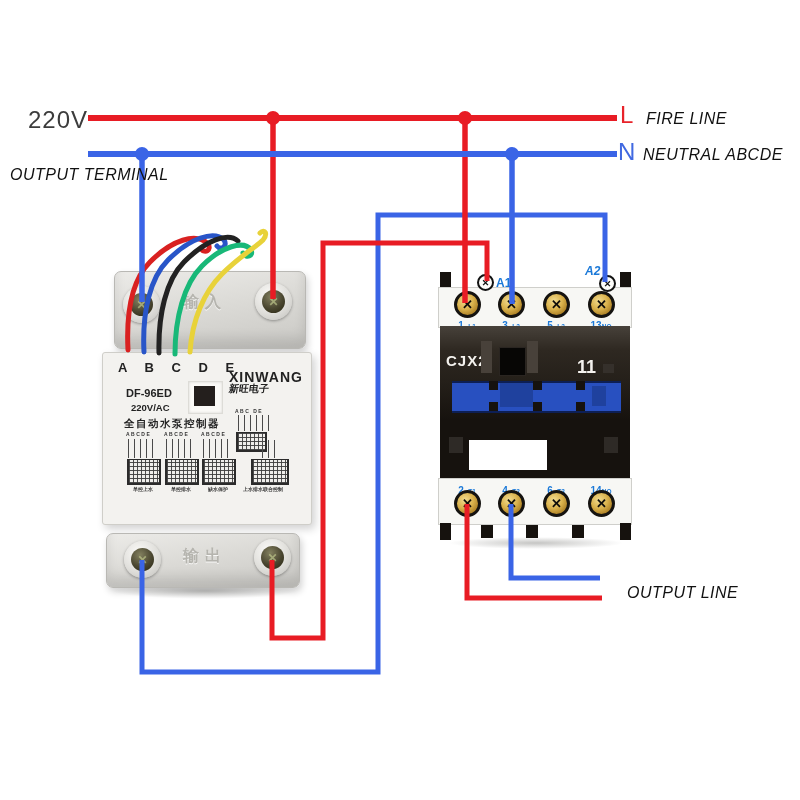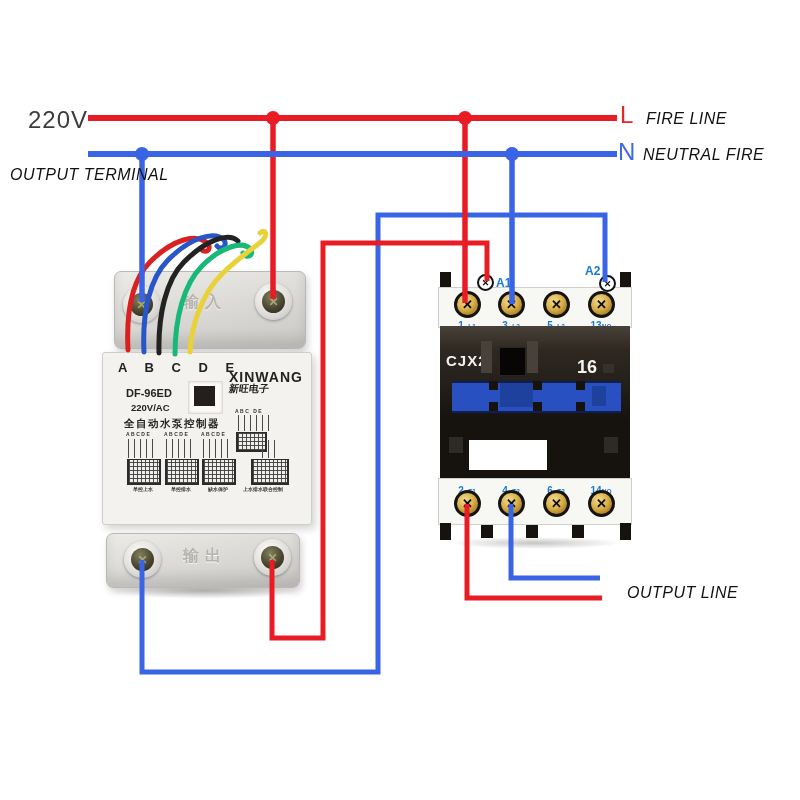--- a/index.html
+++ b/index.html
@@ -62,21 +62,21 @@
 </head>
 <body>
 
 <div id="stage">
 
   <div class="lbl t-voltage z60" style="left:28px;top:106px;">220V</div>
   <div class="lbl t-small z60" style="left:10px;top:166px;">OUTPUT TERMINAL</div>
   <div class="lbl t-L z60" style="left:620px;top:101px;">L</div>
   <div class="lbl t-small z60" style="left:646px;top:110px;">FIRE LINE</div>
   <div class="lbl t-N z60" style="left:618px;top:138px;">N</div>
-  <div class="lbl t-small z60" style="left:643px;top:146px;">NEUTRAL FIRE</div>
+  <div class="lbl t-small z60" style="left:643px;top:146px;">NEUTRAL ABCDE</div>
   <div class="lbl t-small z60" style="left:627px;top:584px;">OUTPUT LINE</div>
 
   <div class="shadow-ell" style="left:112px;top:583px;width:186px;height:16px;"></div>
 
   <div class="gray-block" style="left:114px;top:271px;width:190px;height:76px;"></div>
   <div class="emboss" style="left:183px;top:292px;font-size:16px;letter-spacing:6px;">输入</div>
   <div class="boss" style="left:123px;top:286px;"></div>
   <div class="screwin" style="left:130px;top:293px;"></div>
   <div class="boss" style="left:255px;top:283px;"></div>
   <div class="screwin" style="left:262px;top:290px;"></div>
@@ -123,39 +123,39 @@
 
   <div class="shadow-ell" style="left:448px;top:537px;width:176px;height:12px;"></div>
 
   <div class="cblack" style="left:440px;top:272px;width:11px;height:19px;"></div>
   <div class="cblack" style="left:620px;top:272px;width:11px;height:17px;"></div>
 
   <div class="band" style="left:438px;top:287px;width:192px;height:39px;"></div>
 
   <div class="screwc" style="left:477px;top:274px;"></div>
   <div class="coil-lbl" style="left:496px;top:276px;">A1</div>
-  <div class="coil-lbl" style="left:585px;top:264px;">A2</div>
+  <div class="coil-lbl" style="left:585px;top:264px;font-style:italic;">A2</div>
   <div class="screwc" style="left:599px;top:275px;"></div>
 
   <div class="screwg" style="left:454px;top:291px;"></div>
   <div class="screwg" style="left:498px;top:291px;"></div>
   <div class="screwg" style="left:543px;top:291px;"></div>
   <div class="screwg" style="left:588px;top:291px;"></div>
 
   <div class="tlabel" style="left:449px;top:316px;"><span class="n">1</span> <span class="s">L1</span></div>
   <div class="tlabel" style="left:493px;top:316px;"><span class="n">3</span> <span class="s">L2</span></div>
   <div class="tlabel" style="left:538px;top:316px;"><span class="n">5</span> <span class="s">L3</span></div>
   <div class="tlabel" style="left:583px;top:316px;"><span class="n">13</span><span class="s">NO</span></div>
 
   <div class="cblack" style="left:440px;top:326px;width:190px;height:152px;background:linear-gradient(180deg,#47413a 0%,#2e2821 16%,#241f19 38%,#16120e 62%,#16120e 100%);"></div>
   <div class="white-txt" style="left:446px;top:352px;font-size:15px;letter-spacing:1px;">CJX2</div>
   <div class="abs" style="left:481px;top:341px;width:11px;height:32px;background:#48413a;"></div>
   <div class="abs" style="left:527px;top:341px;width:11px;height:32px;background:#48413a;"></div>
   <div class="abs" style="left:499px;top:347px;width:25px;height:27px;background:#070605;border:1px solid #2a2521;"></div>
-  <div class="white-txt" style="left:577px;top:357px;font-size:18px;">16</div>
+  <div class="white-txt" style="left:577px;top:357px;font-size:18px;">11</div>
   <div class="abs" style="left:603px;top:364px;width:11px;height:9px;background:#35302b;"></div>
 
   <div class="abs" style="left:452px;top:381px;width:169px;height:28px;background:#2850c0;border-top:2px solid #0d1f55;border-bottom:2px solid #0d1f55;"></div>
   <div class="cblack" style="left:489px;top:381px;width:9px;height:9px;"></div>
   <div class="cblack" style="left:489px;top:402px;width:9px;height:9px;"></div>
   <div class="cblack" style="left:533px;top:381px;width:9px;height:9px;"></div>
   <div class="cblack" style="left:533px;top:402px;width:9px;height:9px;"></div>
   <div class="cblack" style="left:576px;top:381px;width:9px;height:9px;"></div>
   <div class="cblack" style="left:576px;top:402px;width:9px;height:9px;"></div>
   <div class="abs" style="left:500px;top:383px;width:33px;height:24px;background:#1f419e;"></div>

